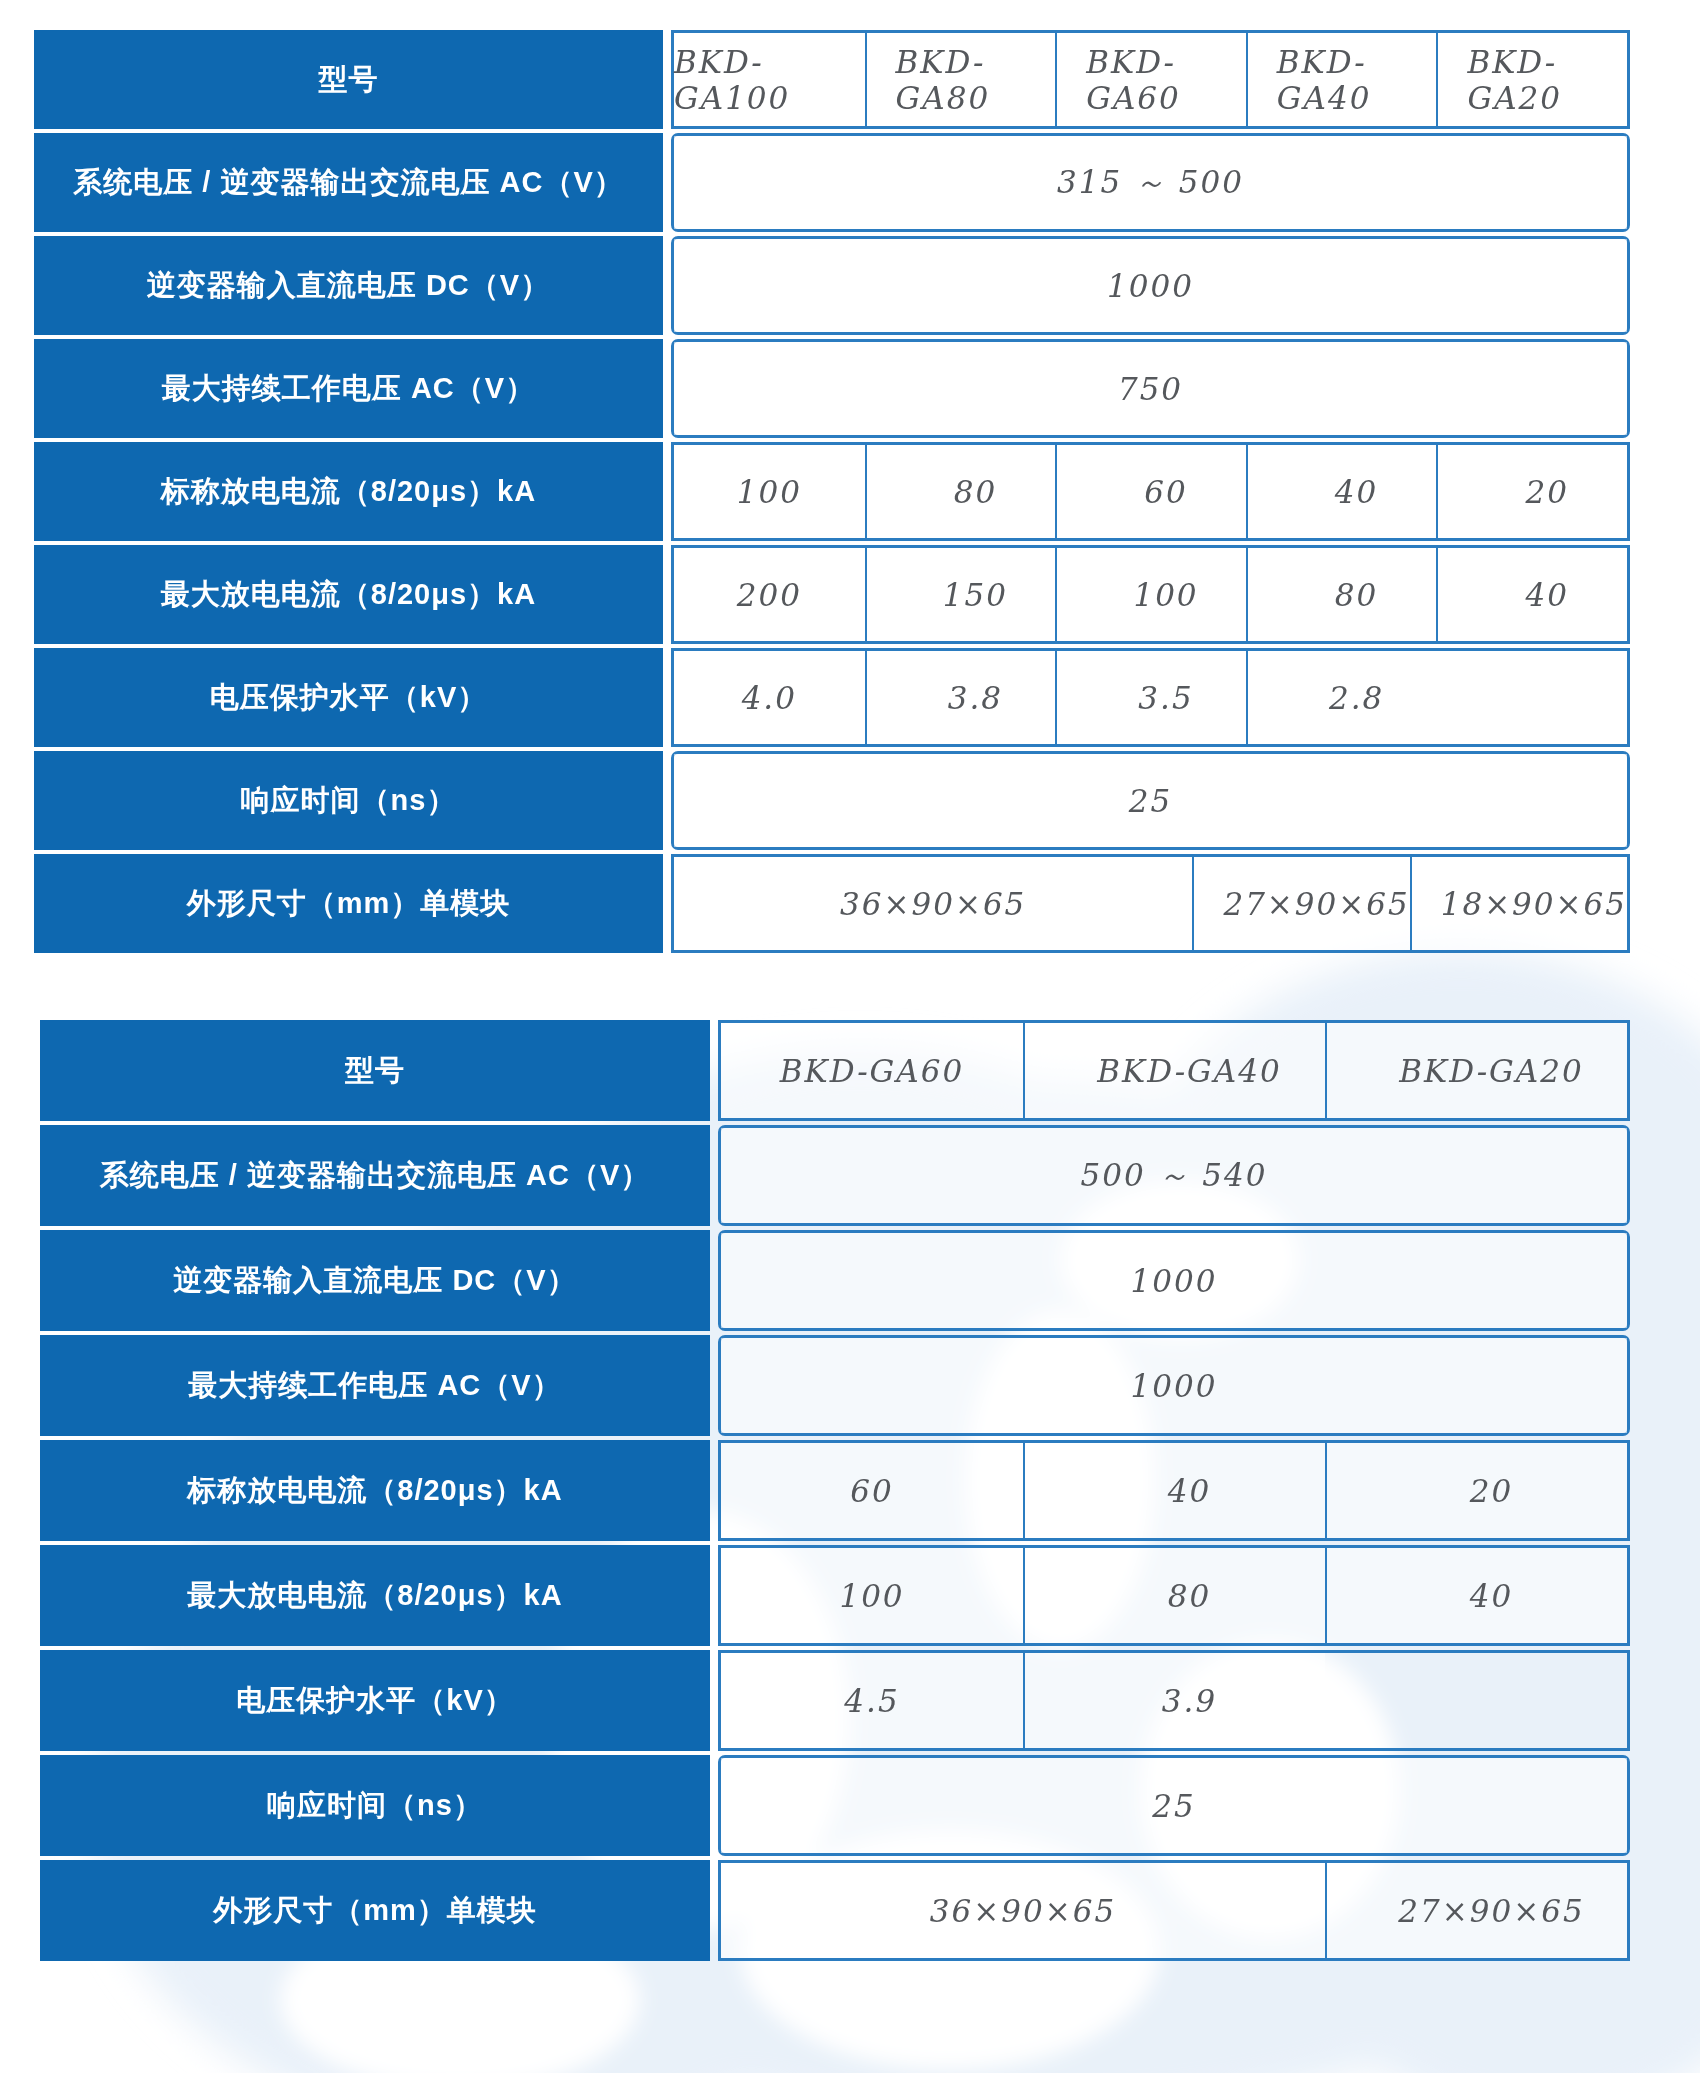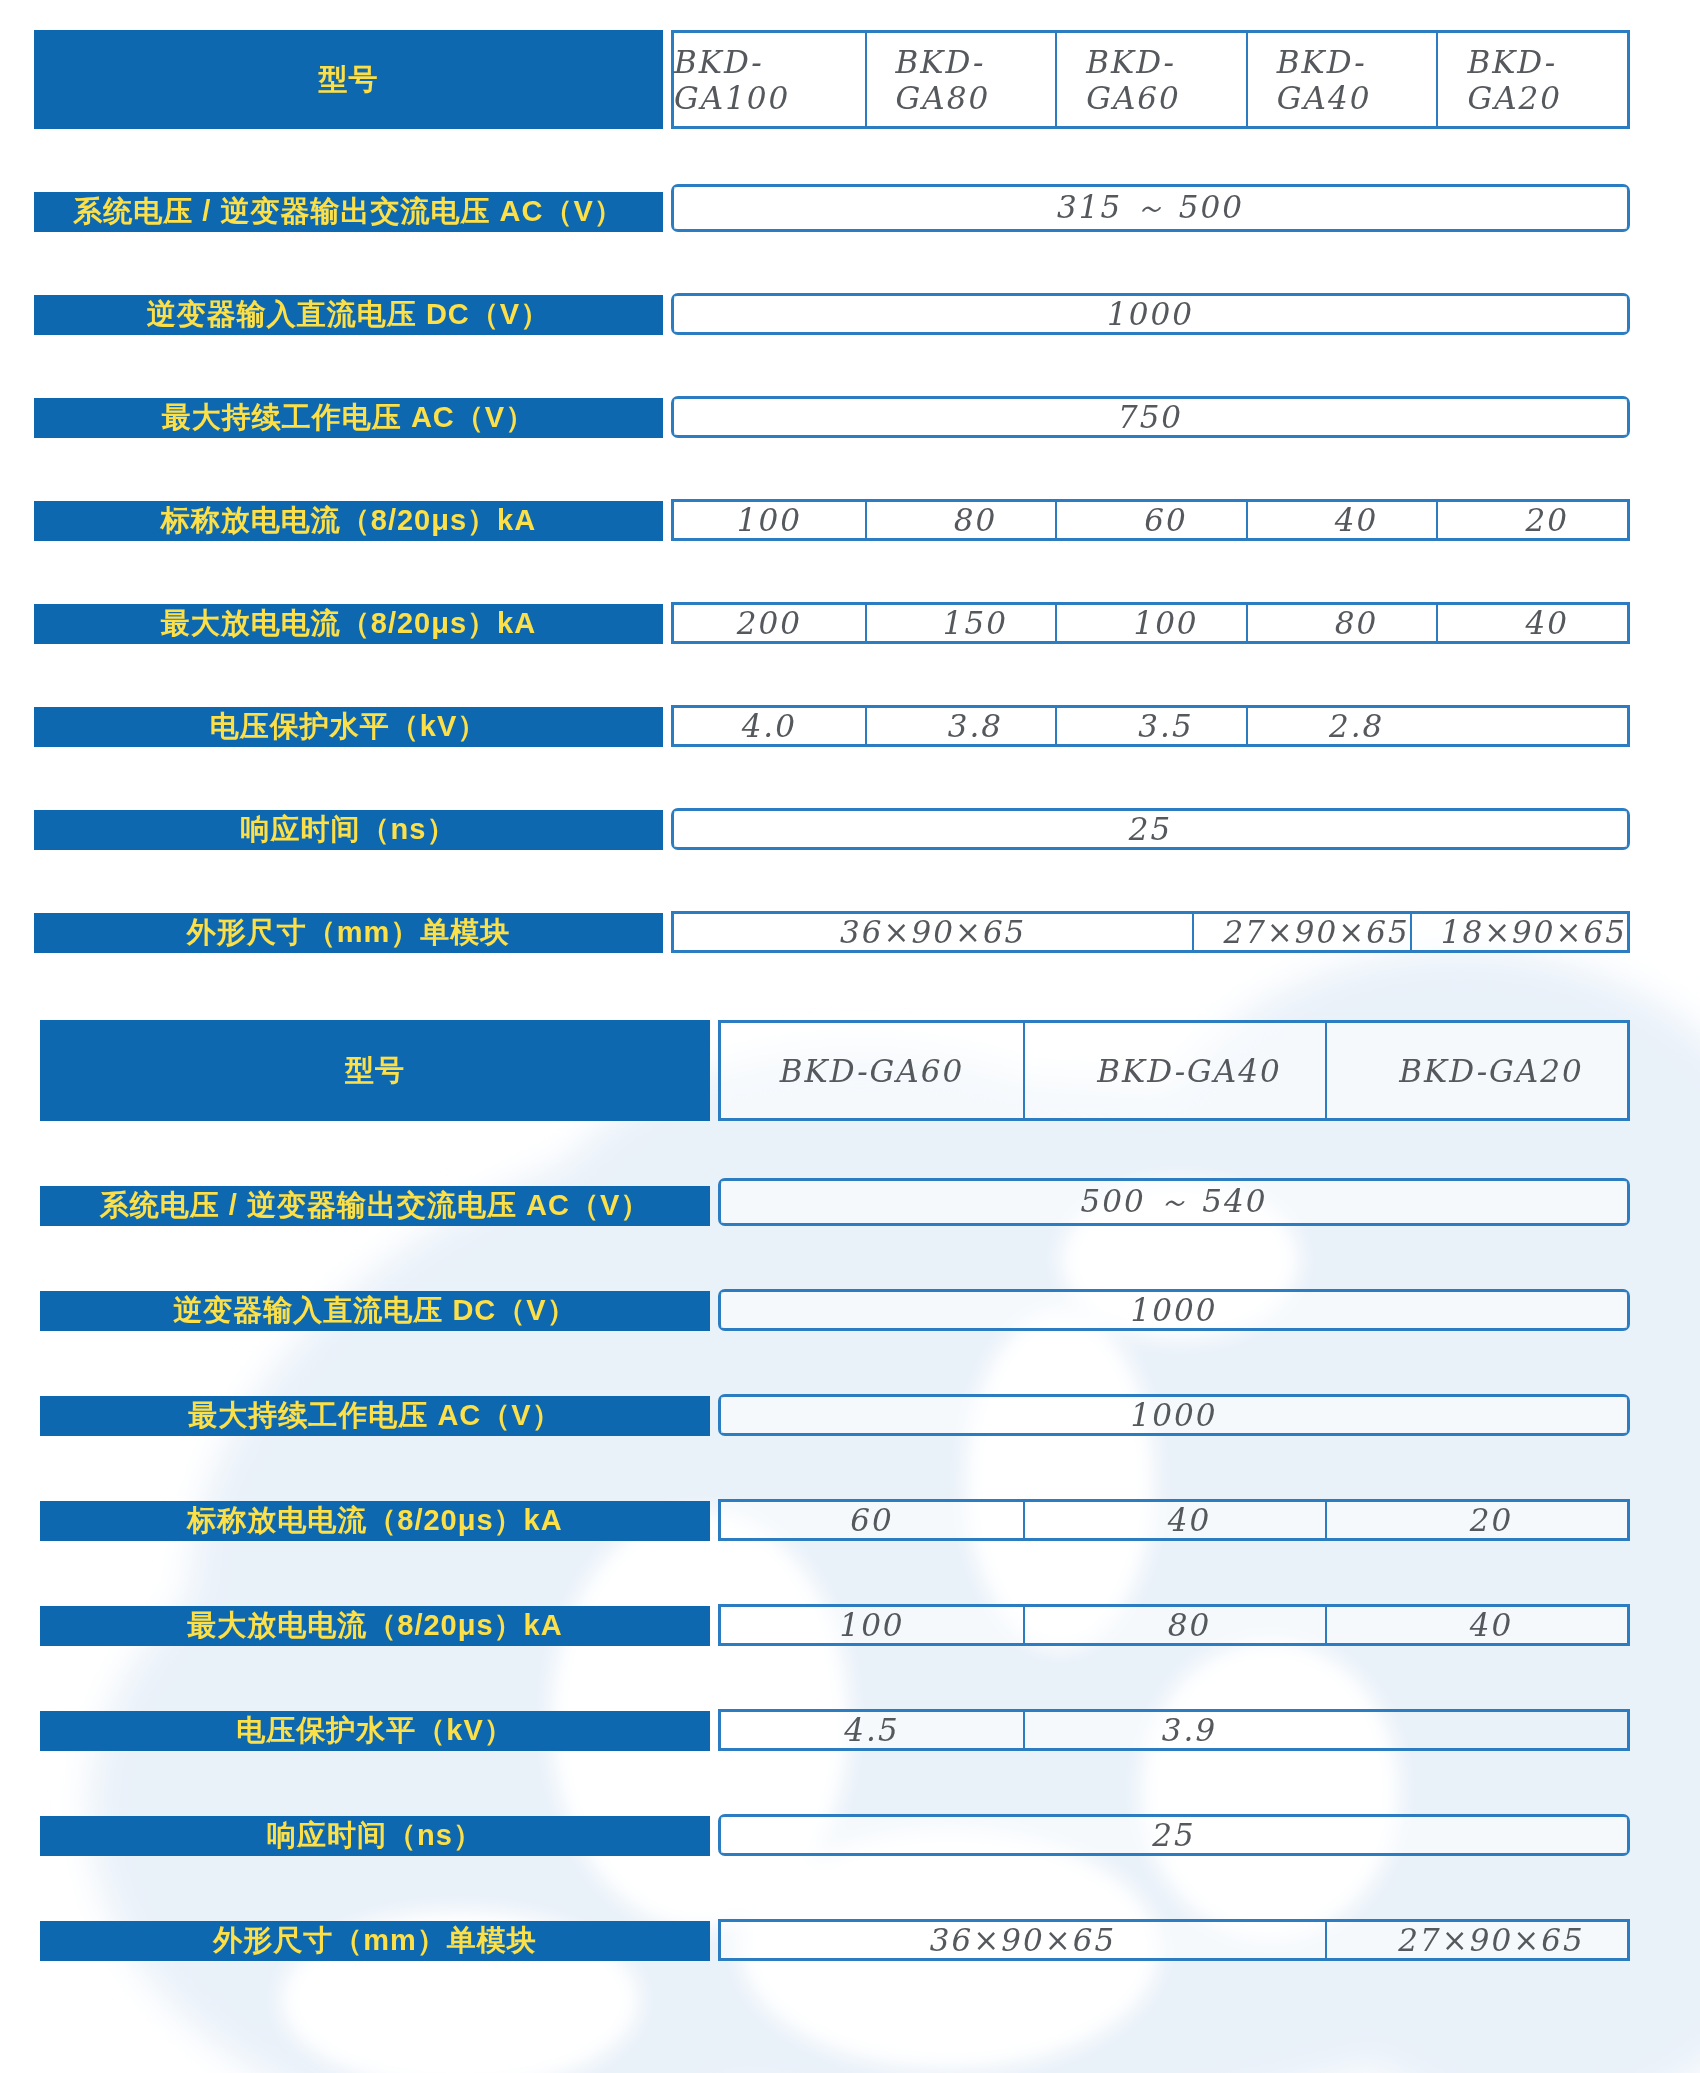--- a/index.html
+++ b/index.html
@@ -20,24 +20,24 @@
     position:absolute;left:0;top:880px;width:1700px;height:1193px;
     z-index:0;pointer-events:none;
   }
   .spec-table{
     position:absolute;z-index:2;
   }
   .spec-table.t1{left:34px;top:30px;width:1596px;}
   .spec-table.t2{left:40px;top:1020px;width:1590px;}
   .row{display:flex;height:99px;}
   .t2 .row{height:101px;}
-  .row + .row{margin-top:4px;align-items:flex-end;}
+  .row + .row{margin-top:4px;}
   .label-cell{
     background:var(--blue);
-    color:#fde047;
+    color:#ffffff;
     display:flex;align-items:center;justify-content:center;
     text-align:center;
     font-weight:bold;
     font-size:29px;
     letter-spacing:1px;
     flex:0 0 auto;
     box-sizing:border-box;
     padding:0 26px;
   }
   .t1 .label-cell{width:629px;}

